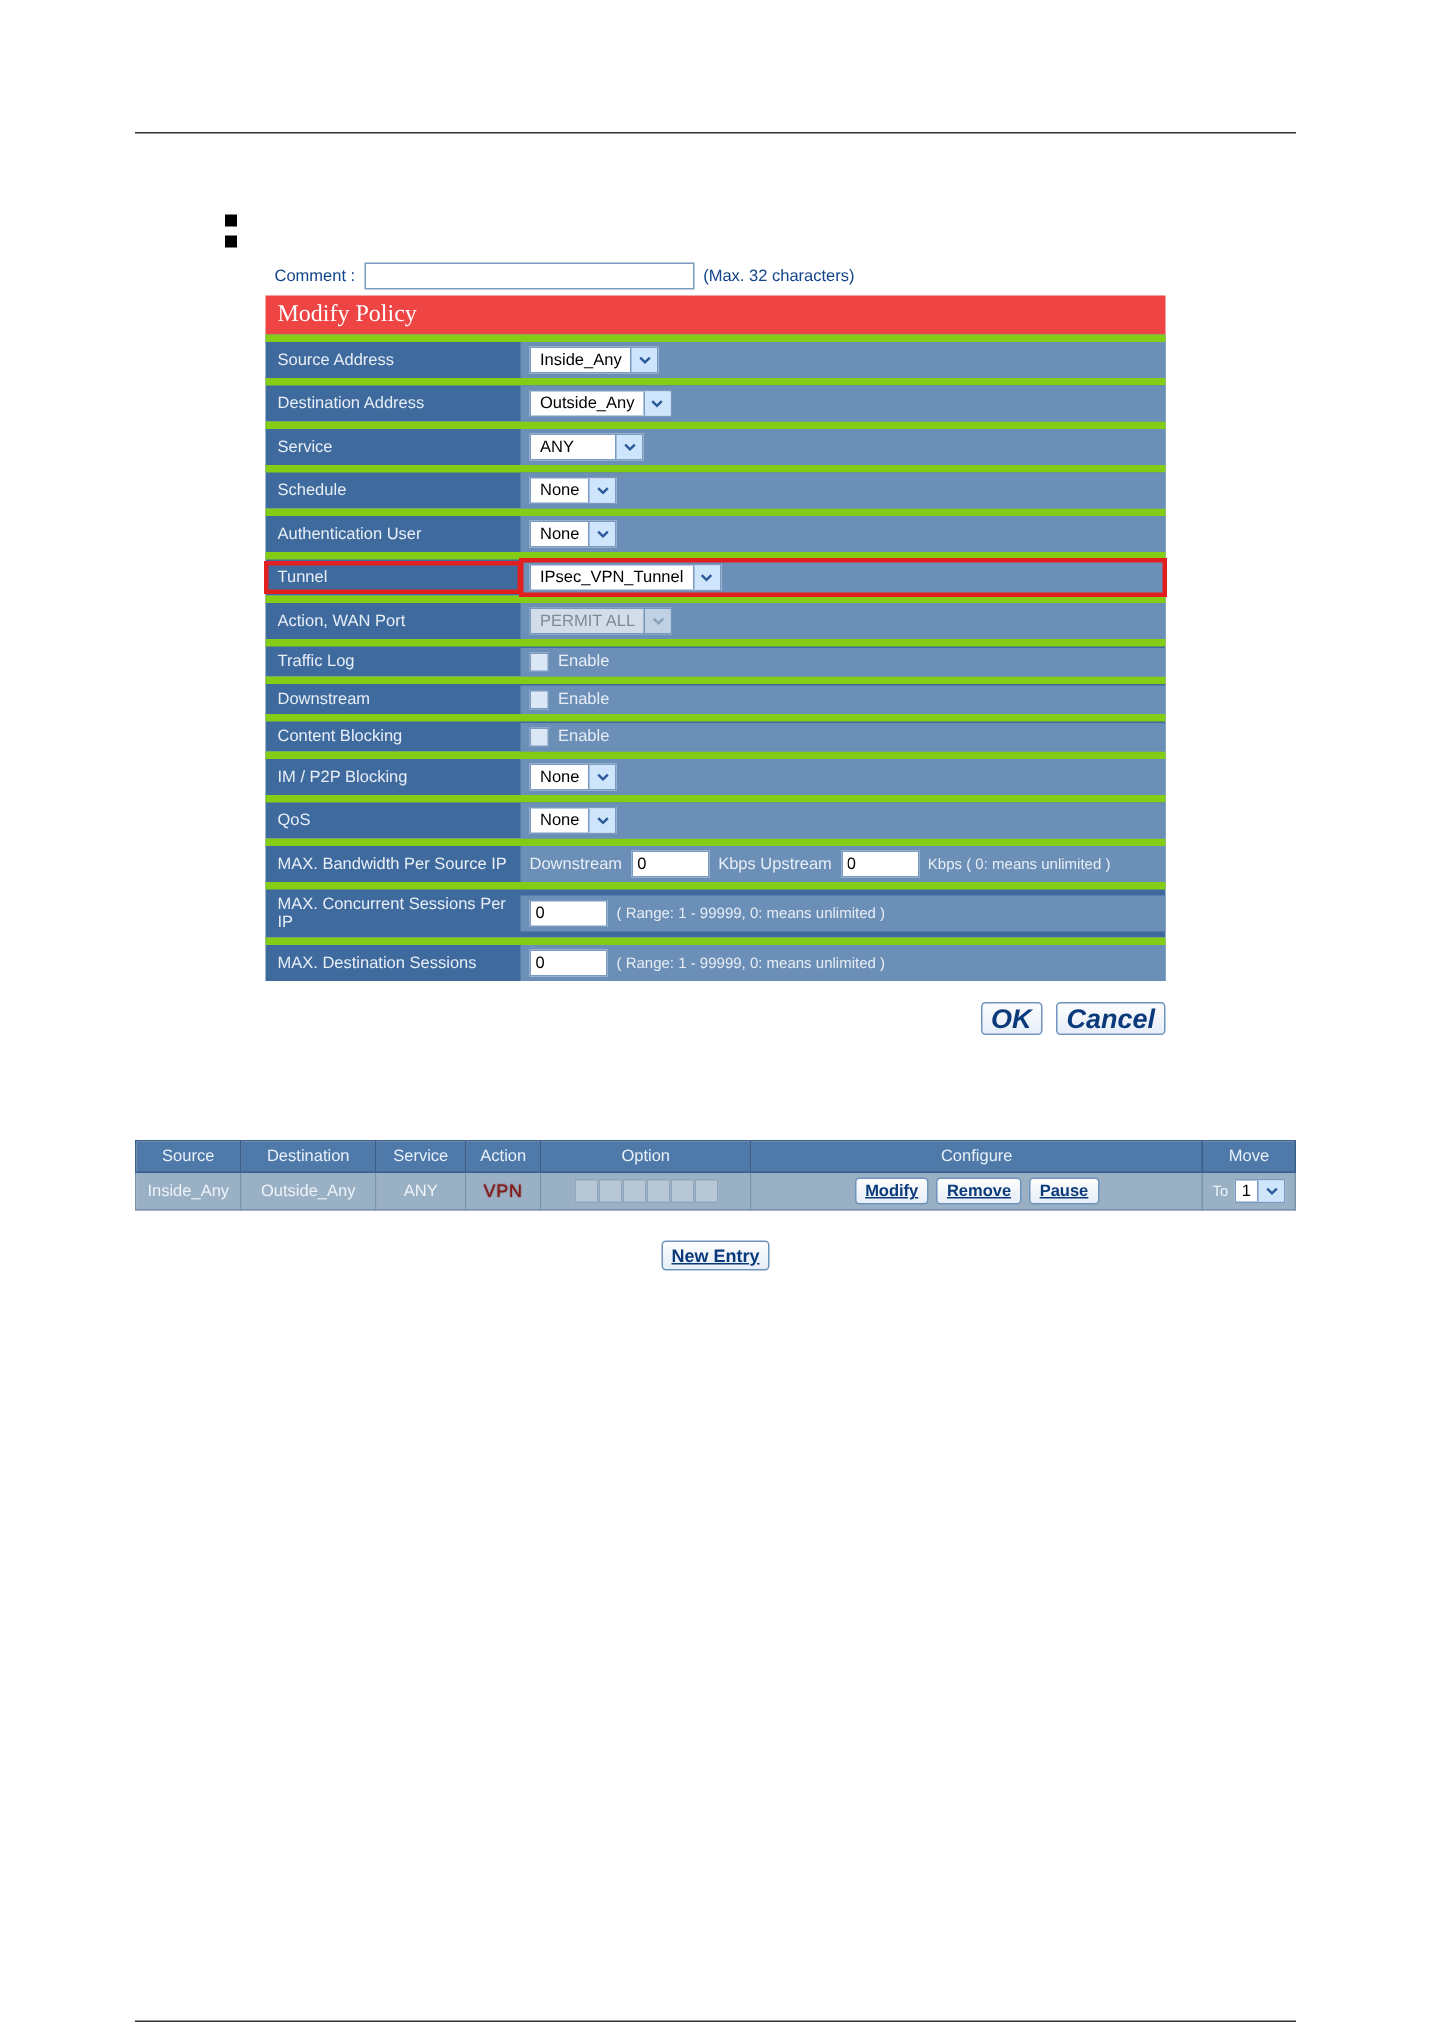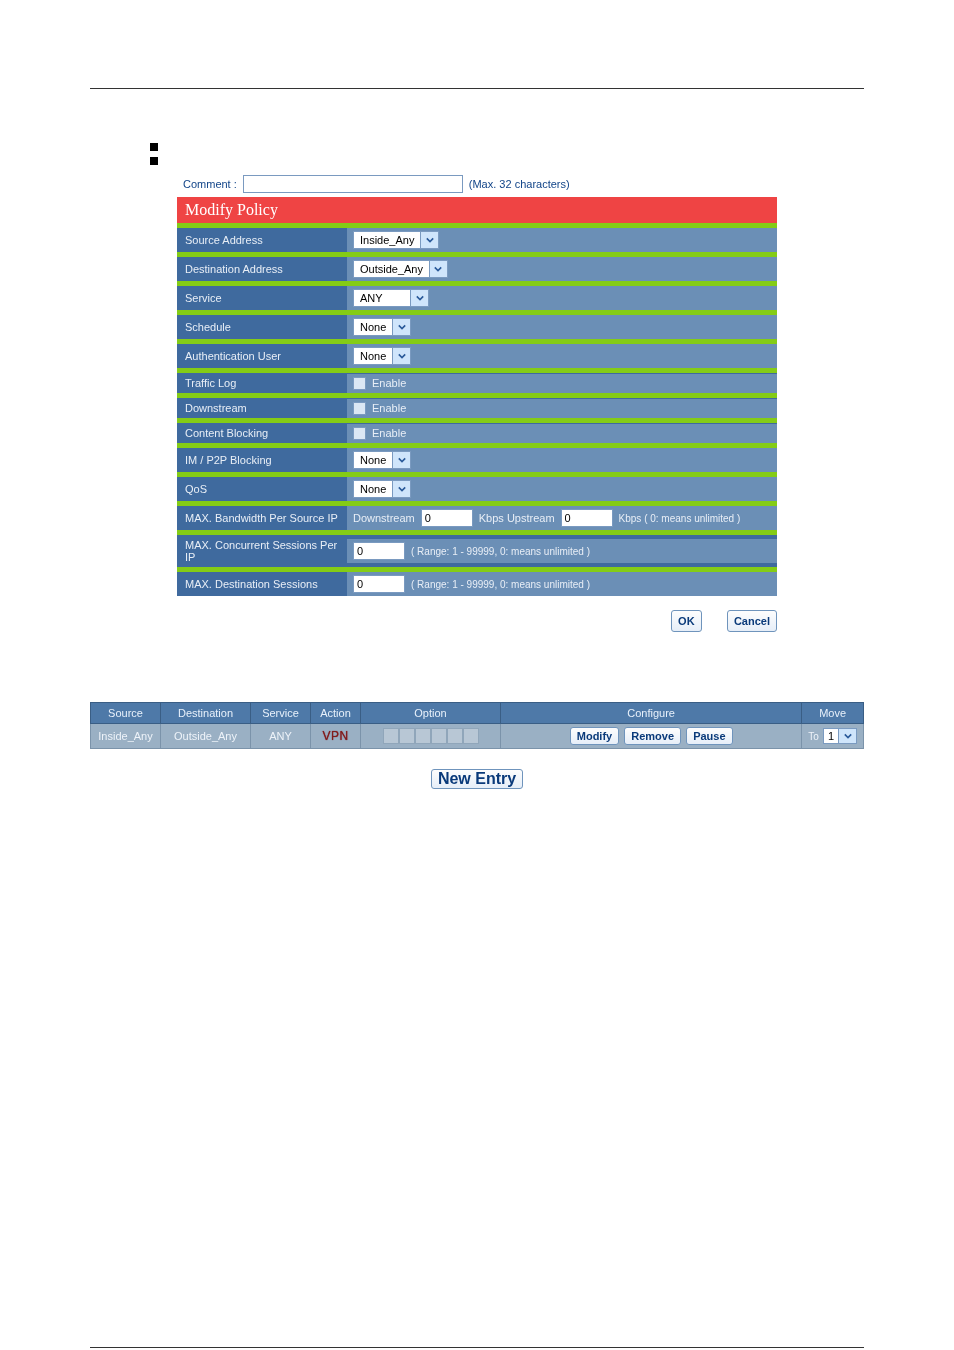--- a/index.html
+++ b/index.html
@@ -23,30 +23,30 @@
   .select span.txt { padding: 0 6px; }
   .select .arrow { width: 18px; height: 100%; background: #cfe5fb; border-left: 1px solid #7a9ac0; display: inline-flex; align-items: center; justify-content: center; }
   .select .arrow svg { width: 8px; height: 8px; }
   .select.small .txt { min-width: 26px; }
   .select.med .txt { min-width: 56px; }
   .select.wide .txt { min-width: 98px; }
   .checkbox { width: 13px; height: 13px; border: 1px solid #7a9ac0; background: #dbe7f4; display: inline-block; position: relative; }
   .num-input { width: 52px; height: 18px; border: 1px solid #7a9ac0; background: #fff; font-size: 11px; padding: 0 3px; color: #000; }
   .hint { color: #e8eef6; font-size: 10px; }
   .btnrow { text-align: right; margin: 14px 0 0 0; }
-  .winbtn { display: inline-flex; align-items: center; border: 1px solid #6f94bc; background: linear-gradient(#fdfdfd,#e6eef8); padding: 0 6px; height: 22px; font-size: 11px; font-weight: bold; color: #0a3a7a; border-radius: 3px; margin-left: 22px; }
+  .winbtn { display: inline-flex; align-items: center; border: 1px solid #6f94bc; background: linear-gradient(#fdfdfd,#e6eef8); padding: 0 6px; height: 22px; font-size: 18px; font-weight: bold; color: #0a3a7a; border-radius: 3px; margin-left: 6px; font-style: italic; }
   .winbtn.cancel { color: #0a3a7a; }
   .table-wrap { margin: 70px 0 0 0; }
   table.policy { width: 100%; border-collapse: collapse; font-size: 11px; }
   table.policy th { background: #4e79a8; color: #e8f1fb; font-weight: normal; padding: 4px 6px; border: 1px solid #3a5e85; text-align: center; }
   table.policy td { background: #9ab0c4; color: #eef3f9; padding: 3px 6px; border: 1px solid #7b93aa; text-align: center; height: 24px; }
   .opt-cells { display: flex; gap: 0; justify-content: center; }
   .opt-cells .oc { width: 16px; height: 16px; background: #b8c7d5; border: 1px solid #90a6ba; }
   .vpn-badge { font-family: "Arial Black", Arial, sans-serif; font-weight: 400; font-size: 12px; letter-spacing: 0.5px; color: #7f1d1d; text-shadow: 0 0 1px #800; text-align: center; }
-  .tbl-btn { display: inline-flex; align-items: center; border: 1px solid #6f94bc; background: linear-gradient(#fdfdfd,#e6eef8); padding: 0 6px; height: 18px; font-size: 11px; font-weight: bold; color: #0a3a7a; border-radius: 3px; margin: 0 1px; }
+  .tbl-btn { display: inline-flex; align-items: center; border: 1px solid #6f94bc; background: linear-gradient(#fdfdfd,#e6eef8); padding: 0 6px; height: 18px; font-size: 11px; font-weight: bold; color: #0a3a7a; border-radius: 3px; margin: 0 1px; text-decoration: underline; }
   .move-cell { display: flex; align-items: center; justify-content: center; gap: 4px; }
   .move-cell .to { color: #eef3f9; font-size: 10px; }
   .newentry-row { text-align: center; margin: 20px 0 0 0; }
 </style>
 </head>
 <body>
 <div class="page">
 
   <div class="top-rule"></div>
 
@@ -132,21 +132,47 @@
           <span class="txt">None</span>
           <span class="arrow">
               <svg viewBox="0 0 10 10">
                 <path d="M1 3 L5 7 L9 3" fill="none" stroke="#2a5a9a" stroke-width="2"></path>
               </svg>
             </span>
         </div>
       </div>
     </div>
 
-
+    <div class="form-row">
+      <div class="form-label tunnel-label">Tunnel</div>
+      <div class="form-value tunnel-value">
+        <div class="select wide">
+          <span class="txt">IPsec_VPN_Tunnel</span>
+          <span class="arrow">
+              <svg viewBox="0 0 10 10">
+                <path d="M1 3 L5 7 L9 3" fill="none" stroke="#2a5a9a" stroke-width="2"></path>
+              </svg>
+            </span>
+        </div>
+      </div>
+    </div>
+
+    <div class="form-row">
+      <div class="form-label">Action, WAN Port</div>
+      <div class="form-value">
+        <div class="select med" style="opacity:0.7">
+          <span class="txt" style="color:#888">PERMIT ALL</span>
+          <span class="arrow" style="background:#e6eef8">
+              <svg viewBox="0 0 10 10">
+                <path d="M1 3 L5 7 L9 3" fill="none" stroke="#9ab" stroke-width="2"></path>
+              </svg>
+            </span>
+        </div>
+      </div>
+    </div>
 
     <div class="form-row">
       <div class="form-label">Traffic Log</div>
       <div class="form-value">
         <span class="checkbox"></span>
         <span>Enable</span>
       </div>
     </div>
 
     <div class="form-row">
@@ -271,18 +297,18 @@
                     </svg>
                   </span>
               </div>
             </div>
           </td>
         </tr>
       </tbody>
     </table>
 
     <div class="newentry-row">
-      <span class="tbl-btn" style="height:20px;font-size:16px">New Entry</span>
+      <span class="tbl-btn" style="height:20px;font-size:12px">New Entry</span>
     </div>
   </div>
 
   <div class="bottom-rule"></div>
 </div>
 
 </body></html>

